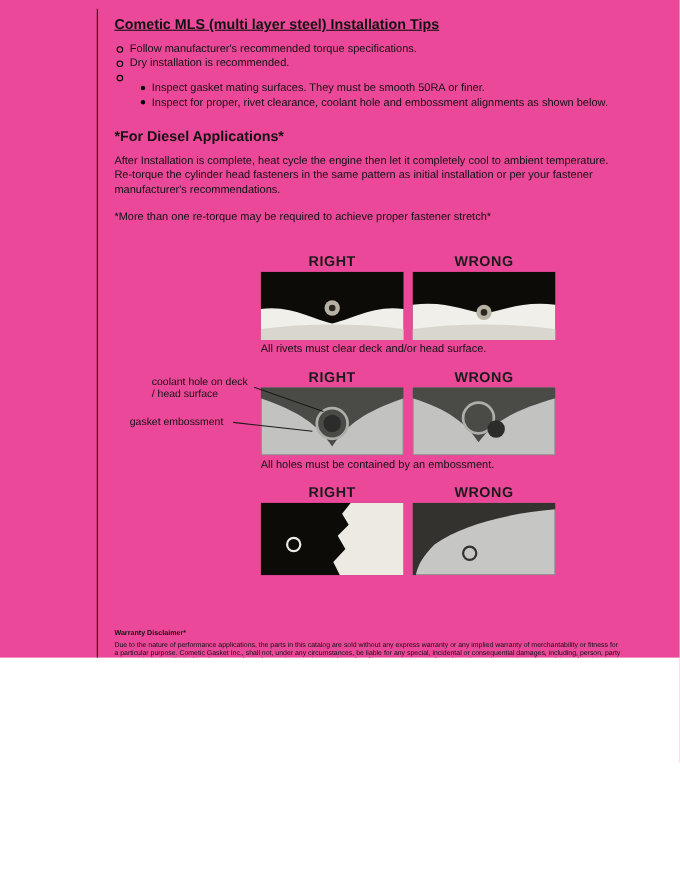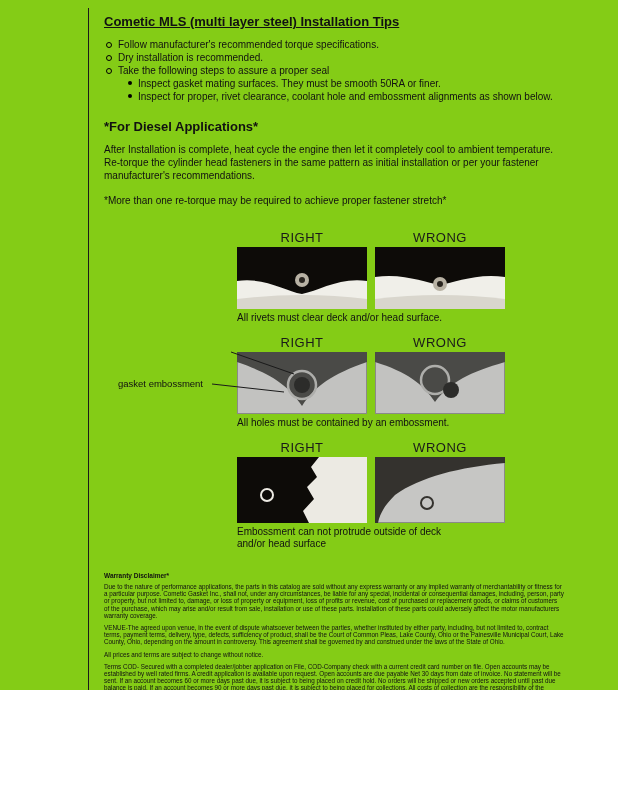--- a/index.html
+++ b/index.html
@@ -1,37 +1,37 @@
 <!DOCTYPE html>
 <html><head>
 <meta charset="utf-8">
 <style>
   html,body{margin:0;padding:0;background:#ffffff;}
   .page{
-    position:relative;width:618px;height:690px;background:#84cc16;
+    position:relative;width:618px;height:598px;background:#ec4899;
     font-family:"Liberation Sans", sans-serif;color:#111;overflow:hidden;
   }
   .vrule{position:absolute;left:88px;top:8px;width:1px;height:760px;background:#1a1a1a;}
 
   .main{position:absolute;left:104px;top:14px;width:456px;}
   .title{font-size:13px;font-weight:bold;text-decoration:underline;margin-bottom:9px;}
 
   .bullet-row{display:flex;align-items:flex-start;font-size:10px;line-height:13px;text-align:center;}
   .bullet-row .marker{flex:0 0 auto;margin:4px 6px 0 2px;}
   .o-dot{width:4px;height:4px;border:1px solid #000;border-radius:50%;display:block;}
   .f-dot{width:4px;height:4px;background:#000;border-radius:50%;display:block;}
   .bullet-row.sub{margin-left:22px;}
 
   .diesel-heading{font-size:13px;font-weight:bold;margin-top:16px;}
   .para{font-size:10px;line-height:13px;margin:9px 0 0 0;width:452px;}
   .note{margin-top:12px;}
 
   .diagrams{position:absolute;left:237px;top:230px;width:268px;}
   .dg-row{margin-bottom:11px;}
-  .dg-headers{display:flex;gap:8px;margin-bottom:2px;}
+  .dg-headers{display:flex;gap:8px;margin-bottom:2px;font-weight:bold;}
   .dg-h{width:130px;text-align:center;font-size:13px;letter-spacing:0.5px;color:#1a1a1a;}
   .dg-images{display:flex;gap:8px;}
   .dg-images svg{display:block;}
   .dg-caption{font-size:10px;line-height:12px;margin-top:3px;max-width:234px;}
 
   .callout{position:absolute;font-size:9.5px;line-height:11px;color:#111;}
   .callout-1{left:138px;top:342px;width:92px;}
   .callout-2{left:118px;top:378px;width:110px;}
   .callout-lines{position:absolute;left:0;top:0;pointer-events:none;}
   .callout-lines line{stroke:#1a1a1a;stroke-width:1;}
@@ -60,21 +60,20 @@
     <div class="bullet-row">
       <span class="marker">
           <span class="o-dot"></span>
         </span>
       <span>Dry installation is recommended.</span>
     </div>
     <div class="bullet-row">
       <span class="marker">
           <span class="o-dot"></span>
         </span>
-      <span>Take the following steps to assure a proper seal</span>
     </div>
     <div class="bullet-row sub">
       <span class="marker">
           <span class="f-dot"></span>
         </span>
       <span>Inspect gasket mating surfaces.  They must be smooth 50RA or finer.</span>
     </div>
     <div class="bullet-row sub">
       <span class="marker">
           <span class="f-dot"></span>
@@ -145,24 +144,24 @@
           <rect width="130" height="66" fill="#0d0b08"></rect>
           <path d="M82,0 L74,10 L80,20 L70,30 L77,42 L66,54 L72,66 L130,66 L130,0 Z" fill="#eceae3"></path>
           <circle cx="30" cy="38" r="6" fill="none" stroke="#eceae3" stroke-width="2"></circle>
         </svg>
         <svg width="130" height="66" viewBox="0 0 130 66">
           <rect width="129" height="65" x="0.5" y="0.5" fill="#c6c6c4" stroke="#8a8a88"></rect>
           <path d="M0,0 L130,0 L130,6 C85,10 45,20 20,38 C10,48 5,56 3,66 L0,66 Z" fill="#34322e"></path>
           <circle cx="52" cy="46" r="6" fill="none" stroke="#34322e" stroke-width="2"></circle>
         </svg>
       </div>
-      <div class="dg-caption">Embossment can not protrude outside of deck and/or head surface</div>
     </div>
   </div>
 
+  <div class="callout callout-1">coolant hole on deck / head surface</div>
   <div class="callout callout-2">gasket embossment</div>
   <svg class="callout-lines" width="618" height="800" viewBox="0 0 618 800">
     <line x1="231" y1="352" x2="294" y2="374"></line>
     <line x1="212" y1="384" x2="284" y2="392"></line>
   </svg>
 
   <div class="warranty">
     <div class="w-heading">Warranty Disclaimer*</div>
     <p>Due to the nature of performance applications, the parts in this catalog are sold without any express warranty or any implied warranty of merchantability or fitness for a particular purpose.  Cometic Gasket Inc., shall not, under any circumstances, be liable for any special, incidental or consequential damages, including, person, party or property, but not limited to, damage, or loss of property or equipment, loss of profits or revenue, cost of purchased or replacement goods, or claims of customers of the purchase, which may arise and/or result from sale, installation or use of these parts.  Installation of these parts could adversely affect the motor manufacturers warranty coverage.</p>
     <p>VENUE-The agreed upon venue, in the event of dispute whatsoever between the parties, whether instituted by either party, including, but not limited to, contract terms, payment terms, delivery, type, defects, sufficiency of product, shall be the Court of Common Pleas, Lake County, Ohio or the Painesville Municipal Court, Lake County, Ohio, depending on the amount in controversy. This agreement shall be governed by and construed under the laws of the State of Ohio.</p>

